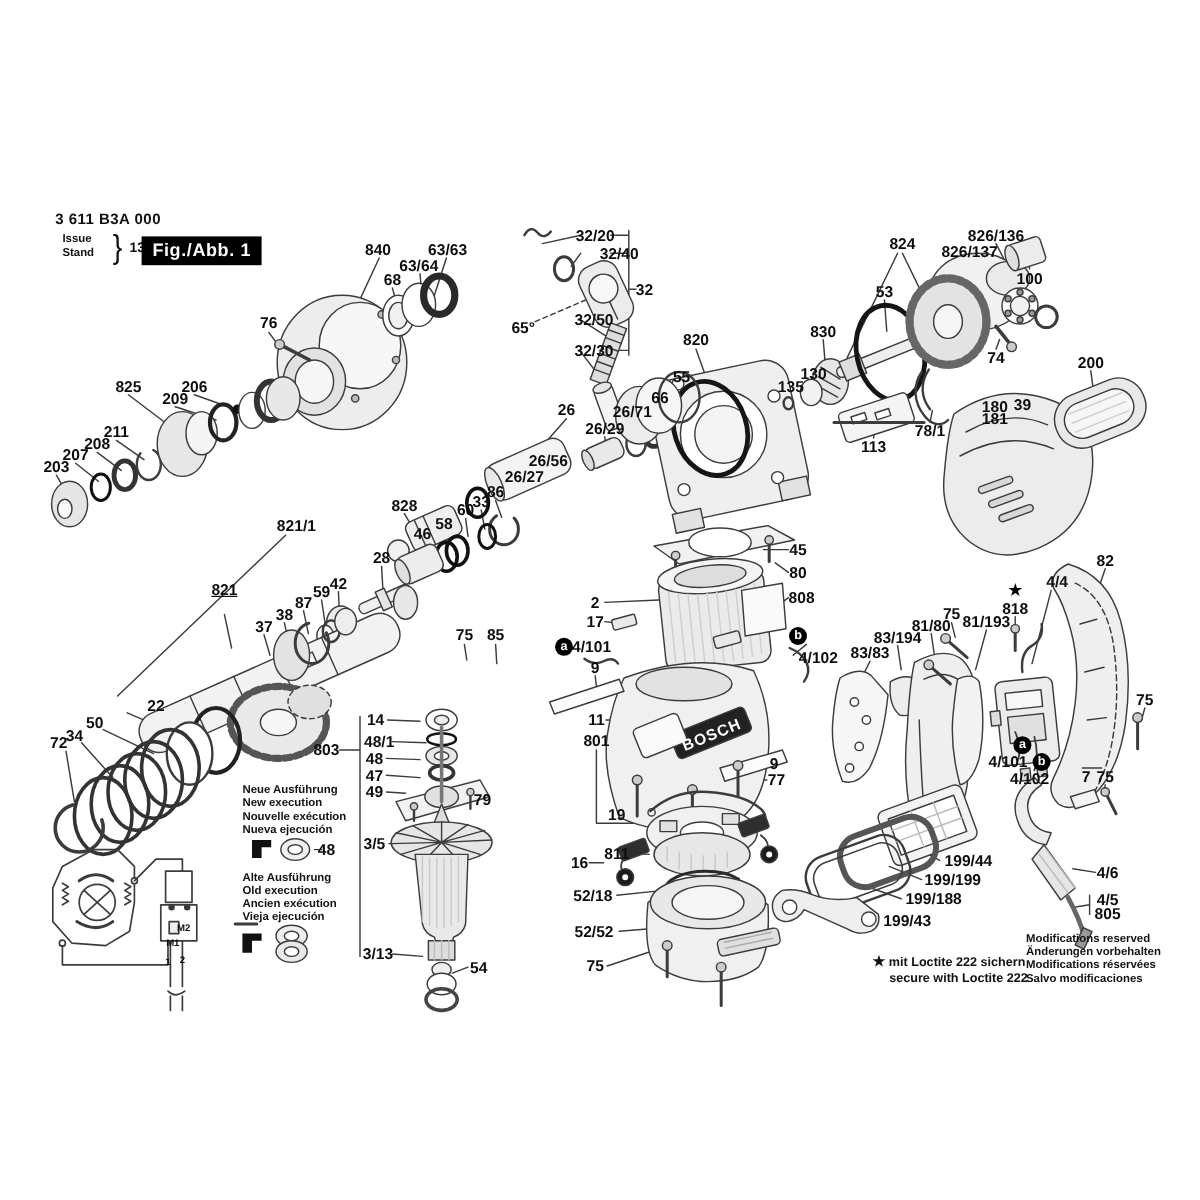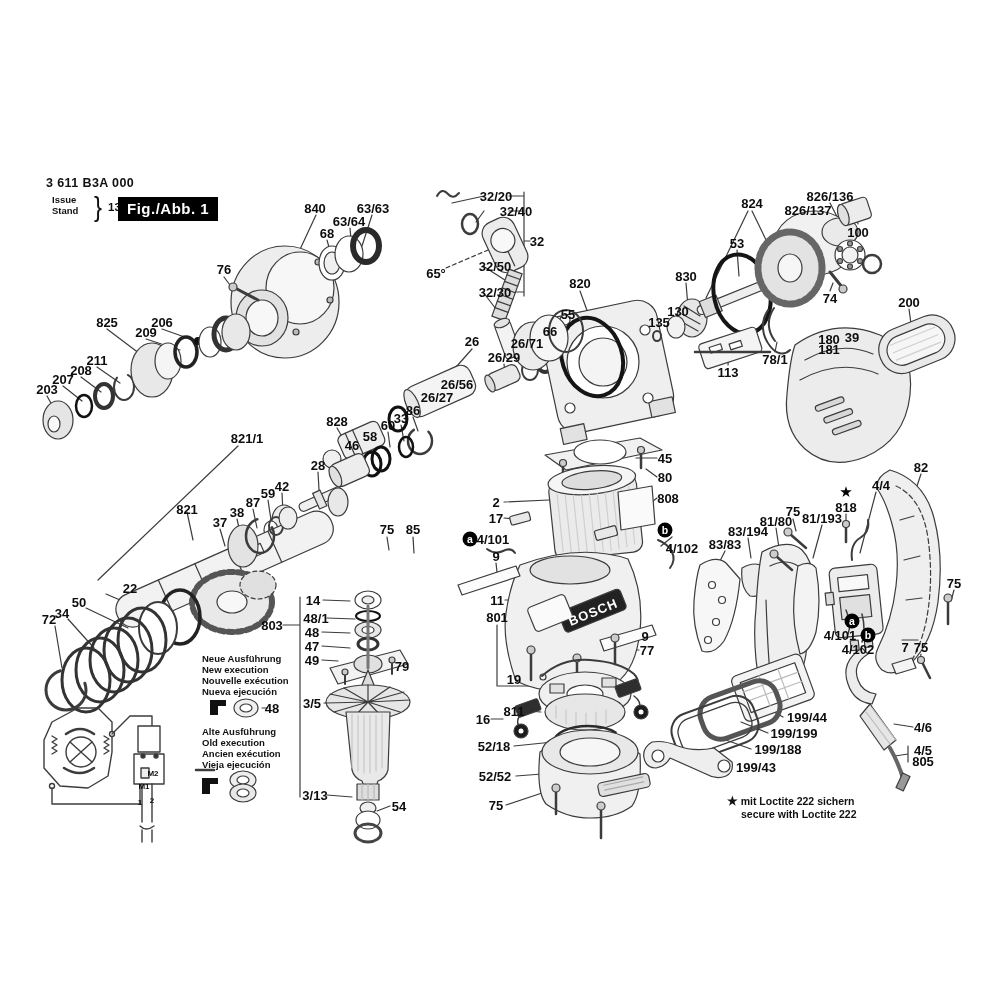--- a/index.html
+++ b/index.html
@@ -507,21 +507,21 @@
       <div class="plabel" style="left: 401px; top: 418px;">33</div>
       <div class="plabel" style="left: 388px; top: 425px;">60</div>
       <div class="plabel" style="left: 370px; top: 436px;">58</div>
       <div class="plabel" style="left: 352px; top: 445px;">46</div>
       <div class="plabel" style="left: 318px; top: 465px;">28</div>
       <div class="plabel" style="left: 282px; top: 486px;">42</div>
       <div class="plabel" style="left: 268px; top: 493px;">59</div>
       <div class="plabel" style="left: 253px; top: 502px;">87</div>
       <div class="plabel" style="left: 237px; top: 512px;">38</div>
       <div class="plabel" style="left: 220px; top: 522px;">37</div>
-      <div class="plabel" style="left: 187px; top: 509px;">821</div>
+      <div class="plabel" style="left: 187px; top: 491px; text-decoration: underline;">821</div>
       <div class="plabel" style="left: 102px; top: 588px; margin-left: 28px;">22</div>
       <div class="plabel" style="left: 79px; top: 602px;">50</div>
       <div class="plabel" style="left: 62px; top: 613px;">34</div>
       <div class="plabel" style="left: 49px; top: 619px;">72</div>
       <div class="plabel" style="left: 387px; top: 529px;">75</div>
       <div class="plabel" style="left: 413px; top: 529px;">85</div>
       <div class="plabel" style="left: 665px; top: 458px;">45</div>
       <div class="plabel" style="left: 665px; top: 477px;">80</div>
       <div class="plabel" style="left: 668px; top: 498px;">808</div>
       <div class="plabel" style="left: 496px; top: 502px;">2</div>
@@ -586,17 +586,23 @@
       <div>New execution</div>
       <div>Nouvelle exécution</div>
       <div>Nueva ejecución</div>
     </div>
   <div class="noteblock" style="left:202px;top:726px;">
       <div>Alte Ausführung</div>
       <div>Old execution</div>
       <div>Ancien exécution</div>
       <div>Vieja ejecución</div>
     </div>
+  <div class="noteblock" style="left:855px;top:777px;">
+      <div>Modifications reserved</div>
+      <div>Änderungen vorbehalten</div>
+      <div>Modifications réservées</div>
+      <div>Salvo modificaciones</div>
+    </div>
   <div class="loctite">
     <div><span class="st">★</span> <span>mit Loctite 222 sichern</span></div>
     <div class="l2">secure with Loctite 222</div>
   </div>
 </div>
 
 </body></html>

